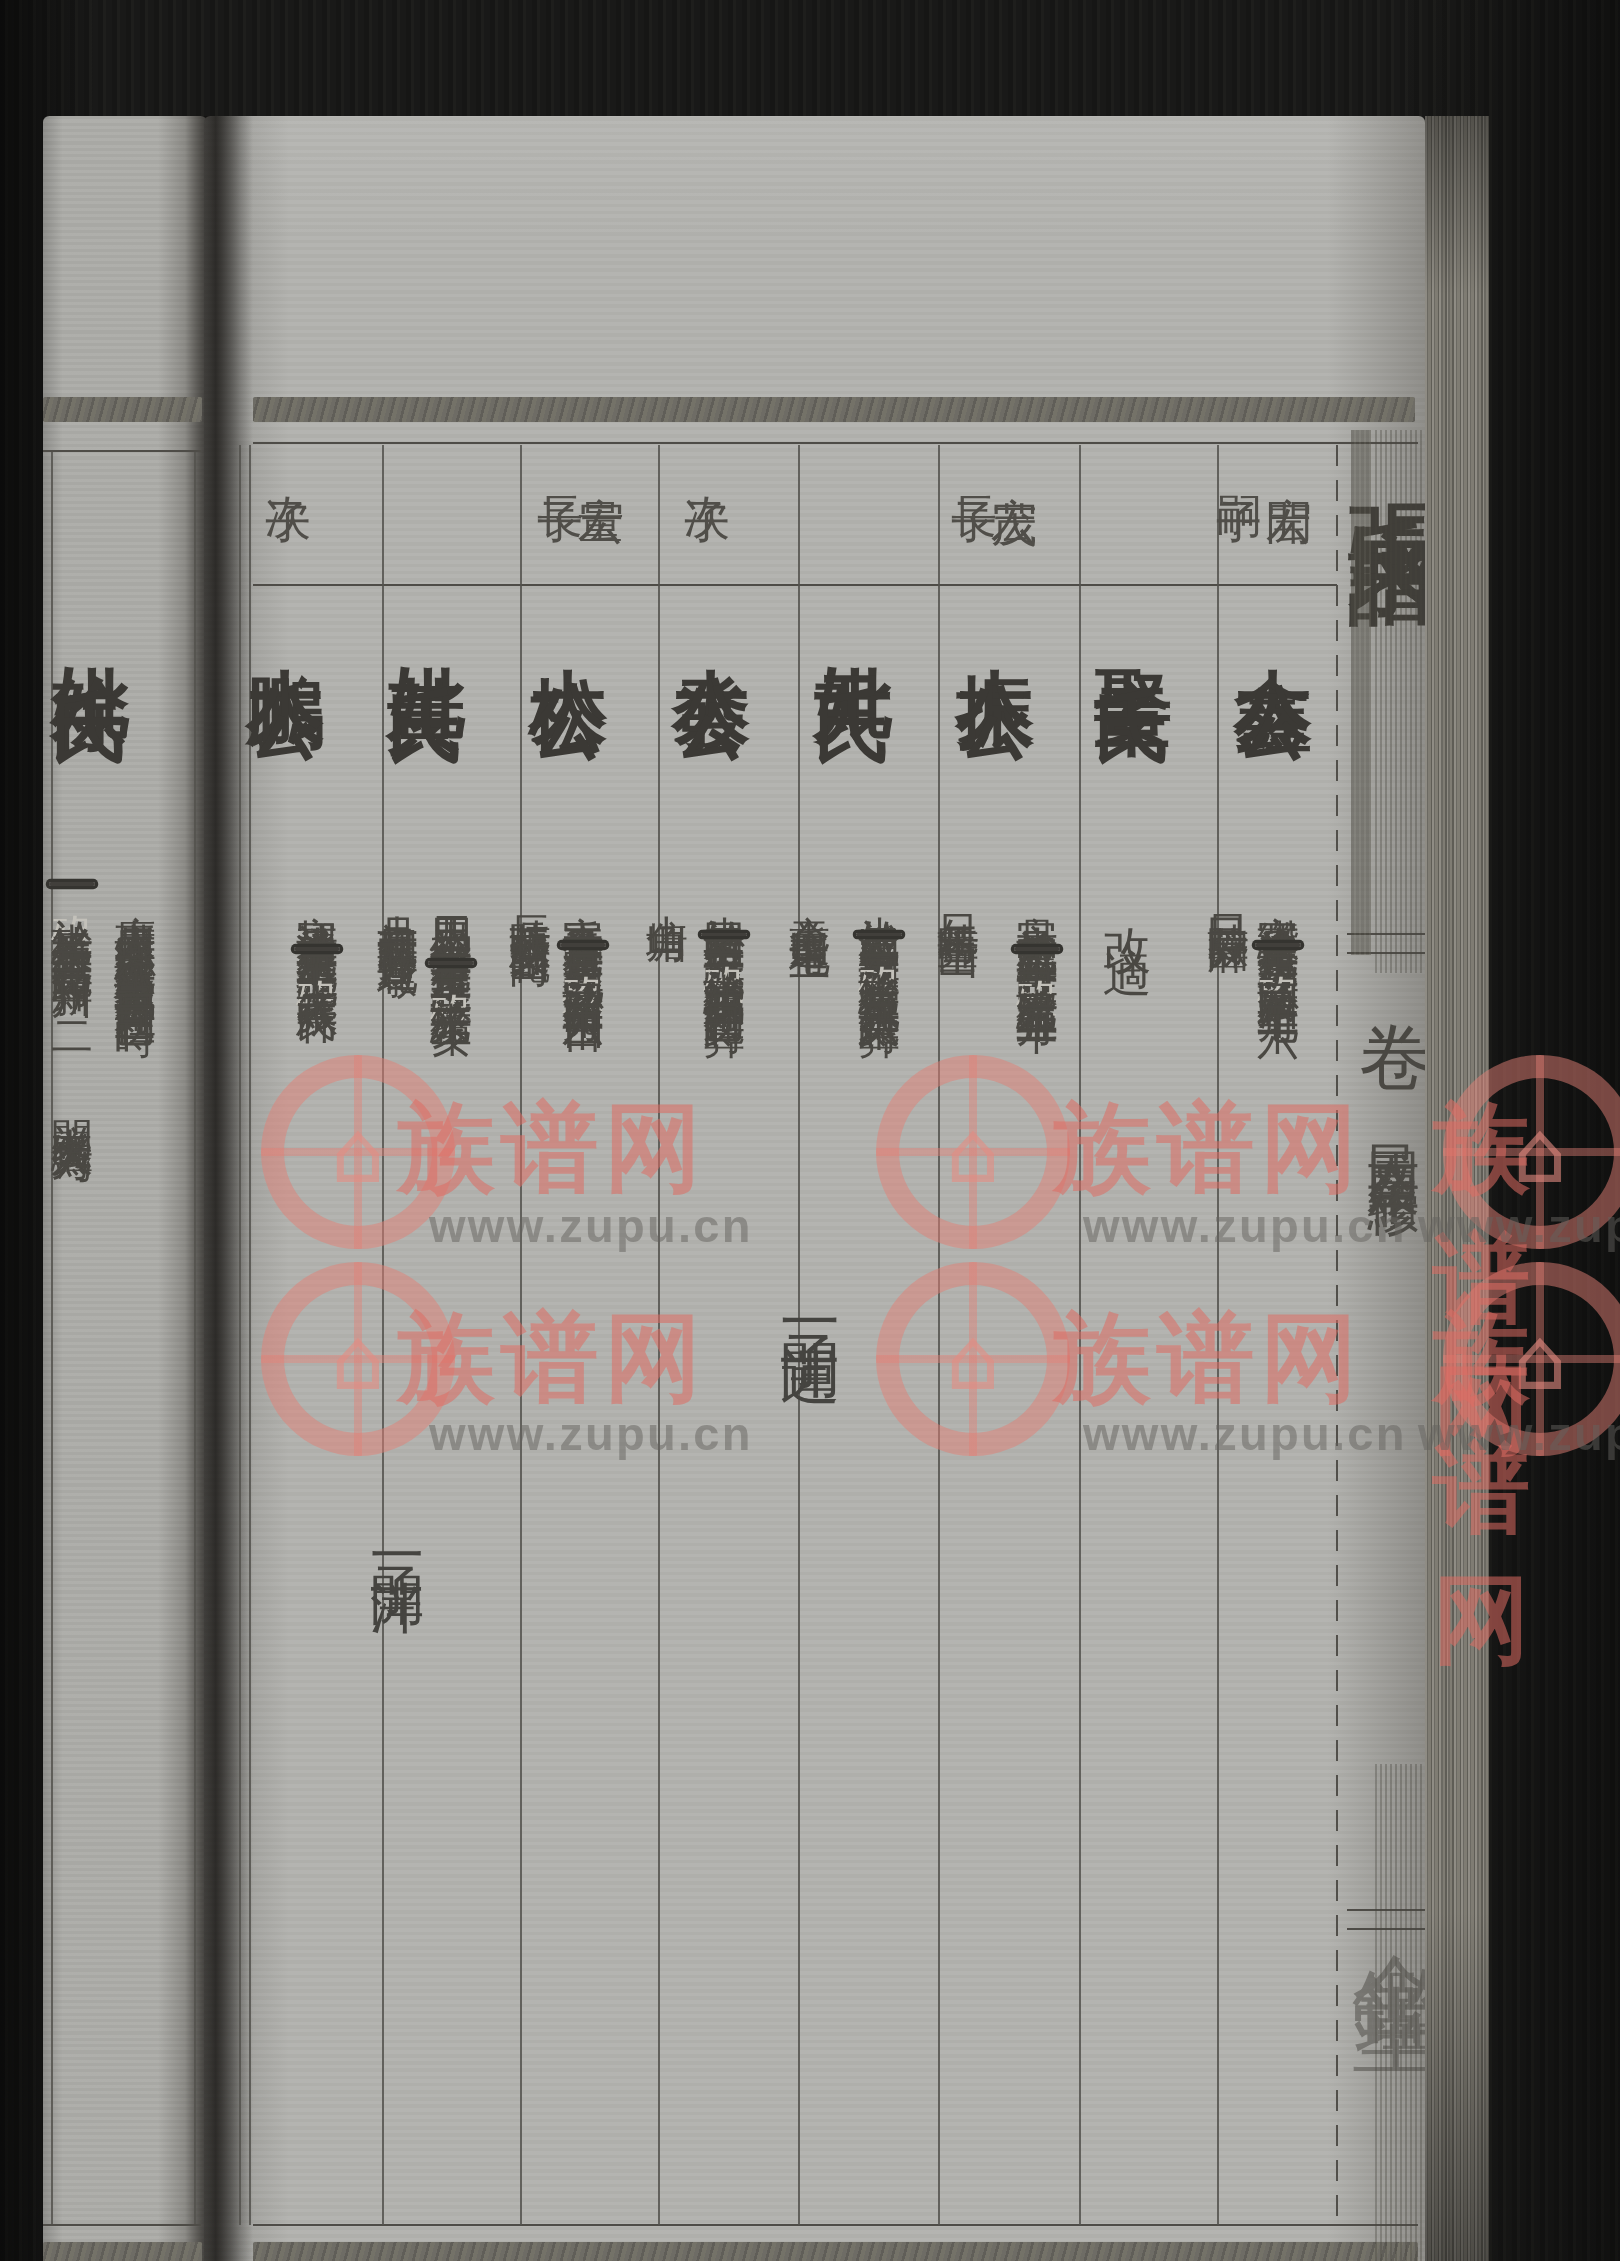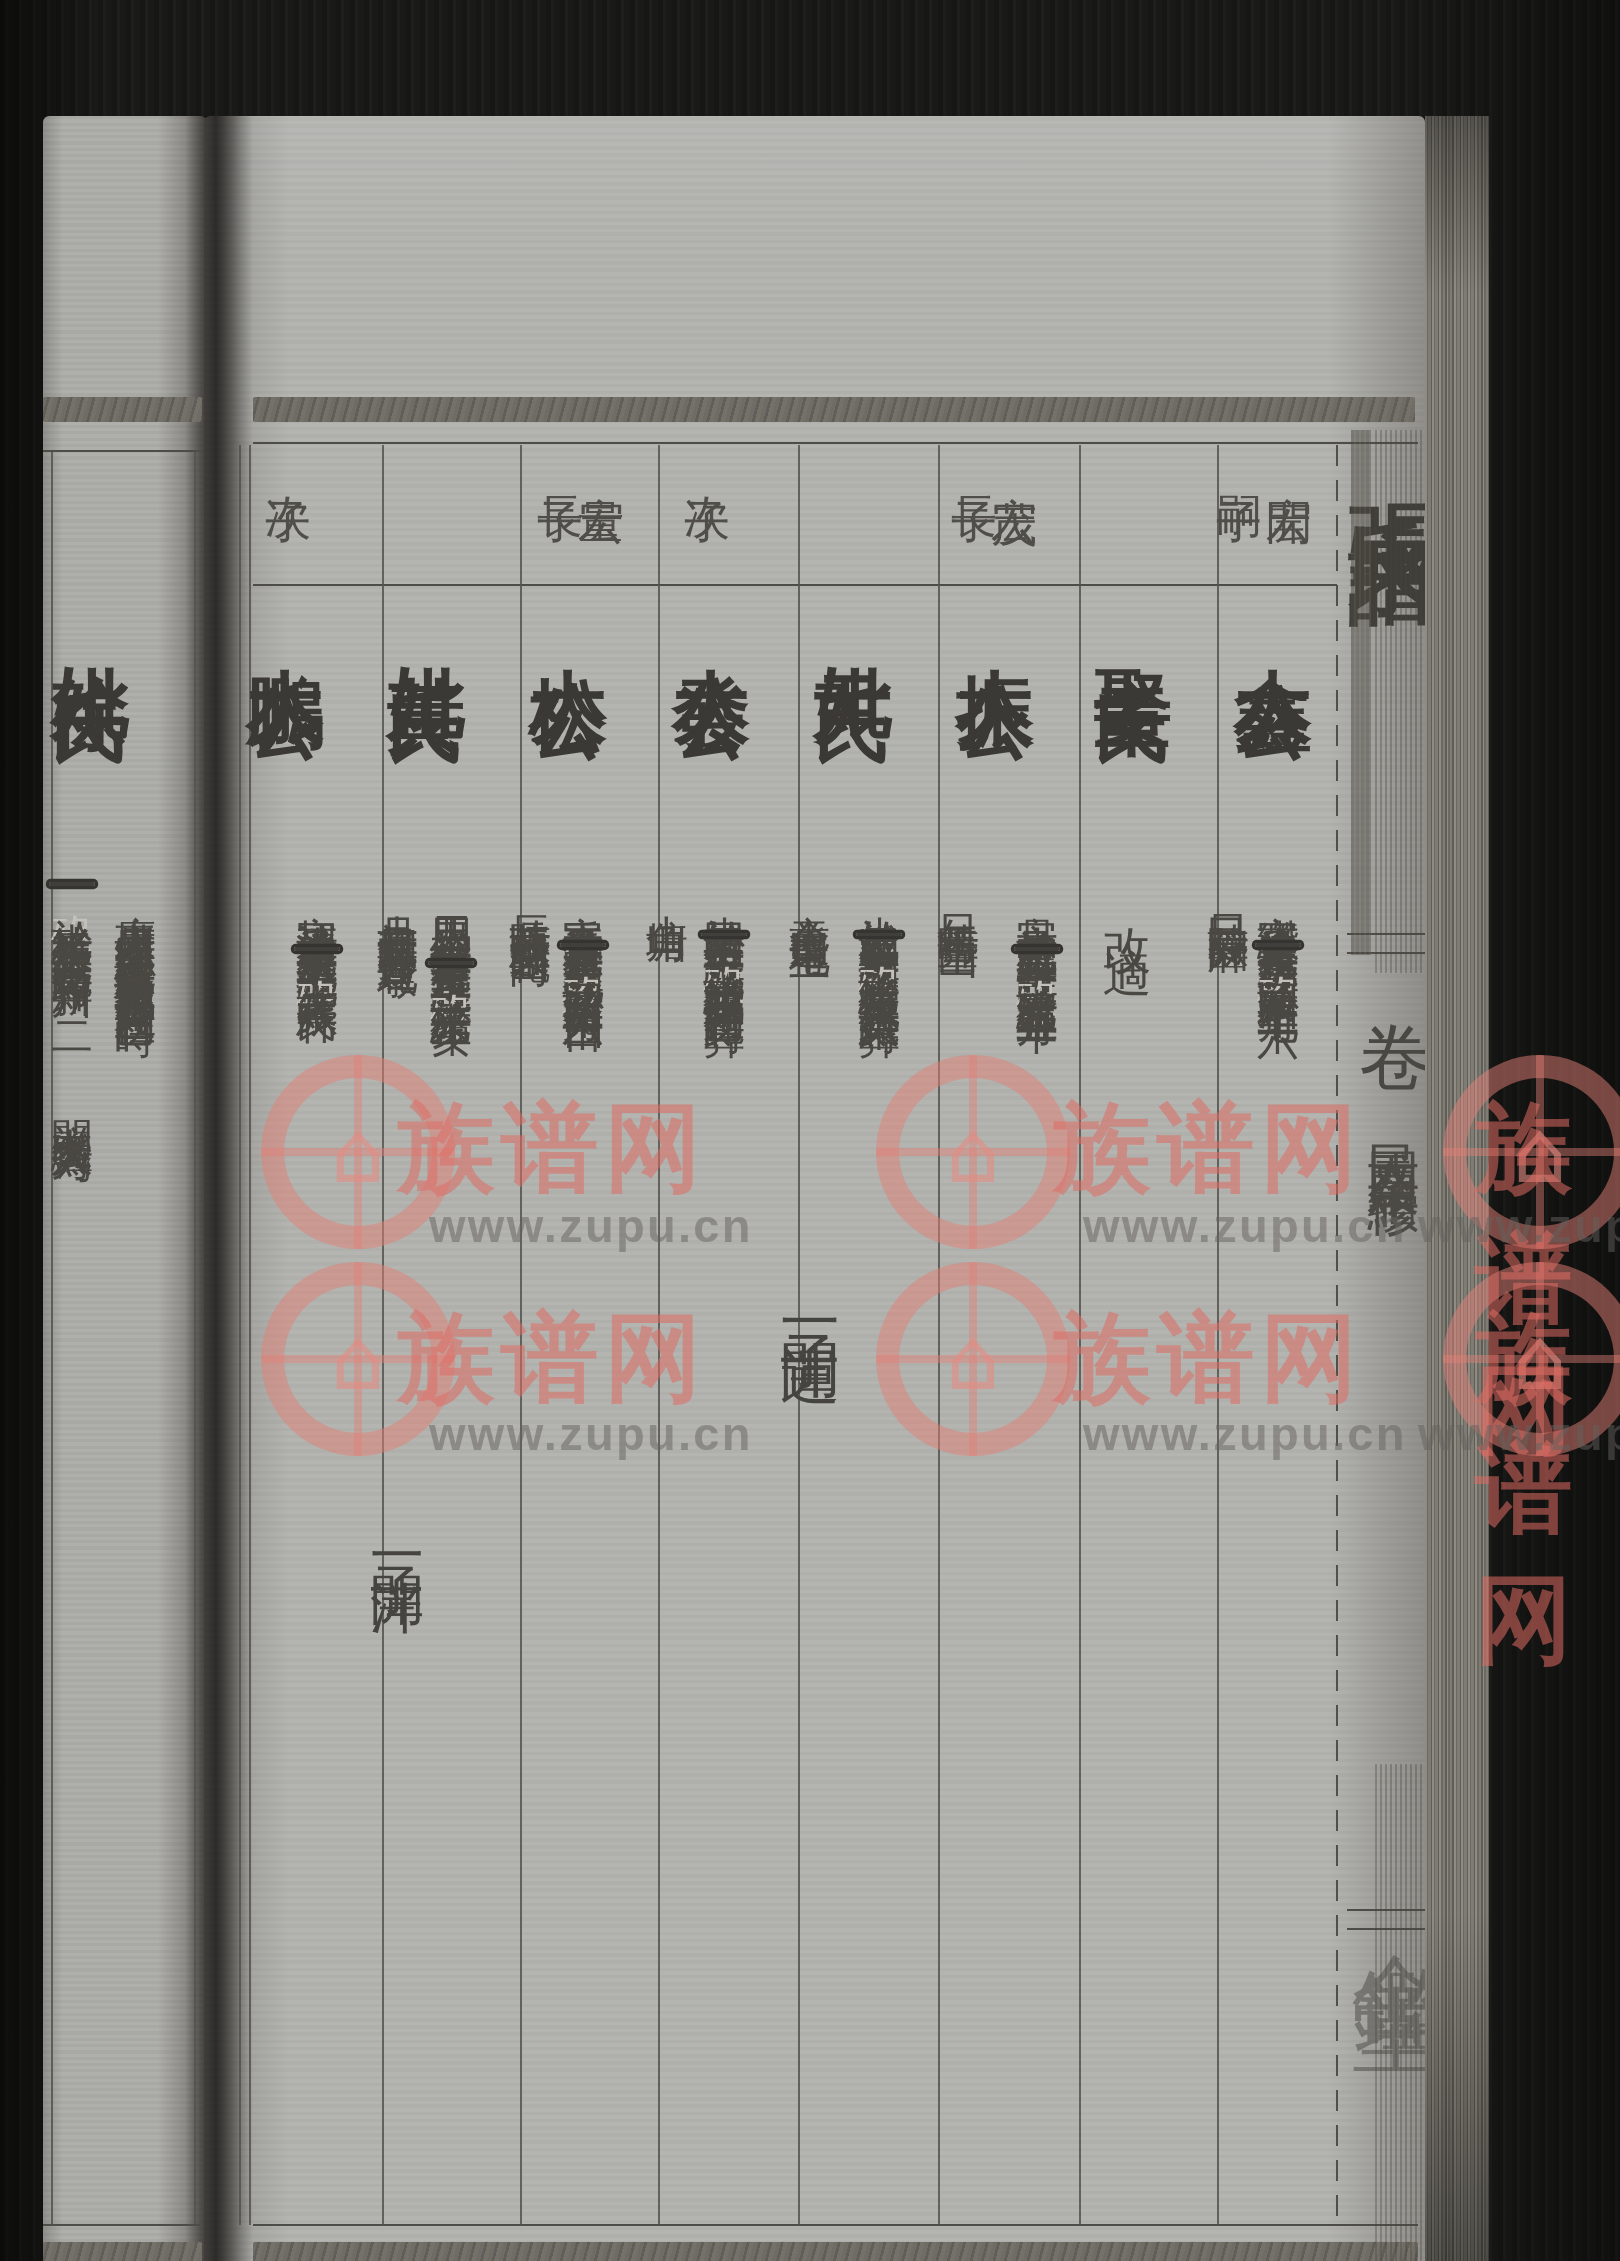--- a/index.html
+++ b/index.html
@@ -48,21 +48,21 @@
   .body-s{font-size:41px;letter-spacing:3.6px;}
   .sons{font-size:60px;letter-spacing:4.5px;color:#454440;}
   .vtext .boxed{background:#413f3b;color:#c3c1ba;border-radius:4.5px;
     box-shadow:0 0 0 3.2px #353430;}
   .spine-title{font-size:87px;letter-spacing:10px;color:#403e39;font-weight:bold;}
   .spine-vol{font-size:72px;color:#4a4843;}
   .spine-ed{font-size:52px;letter-spacing:7.2px;color:#4c4a45;}
   .spine-hall{font-size:90px;letter-spacing:15.4px;color:#4a4843;opacity:.5;}
   .wm{position:absolute;z-index:40;}
   .wm-brand{font-family:"Liberation Sans","DejaVu Sans",sans-serif;font-weight:bold;
-    font-size:97px;letter-spacing:6.3px;color:rgba(222,108,98,.55);text-align:center;}
+    font-size:97px;letter-spacing:6.3px;color:rgba(222,108,98,.55);}
   .wm-url{font-family:"Liberation Sans","DejaVu Sans",sans-serif;font-weight:bold;
     font-size:47px;letter-spacing:2.3px;color:rgba(100,98,94,.5);}
   .wm-seal{width:194px;height:194px;border-radius:50%;border:23.5px solid rgba(226,128,118,.5);
     box-sizing:border-box;display:flex;align-items:center;justify-content:center;
     background:
       linear-gradient(0deg,rgba(0,0,0,0) 47%,rgba(226,128,118,.45) 47% 53%,rgba(0,0,0,0) 53%),
       linear-gradient(90deg,rgba(0,0,0,0) 47%,rgba(226,128,118,.45) 47% 53%,rgba(0,0,0,0) 53%);}
   .wm-seal span{font-size:86px;color:rgba(228,140,130,.6);font-family:"DejaVu Sans",sans-serif;}
 </style>
 </head>

